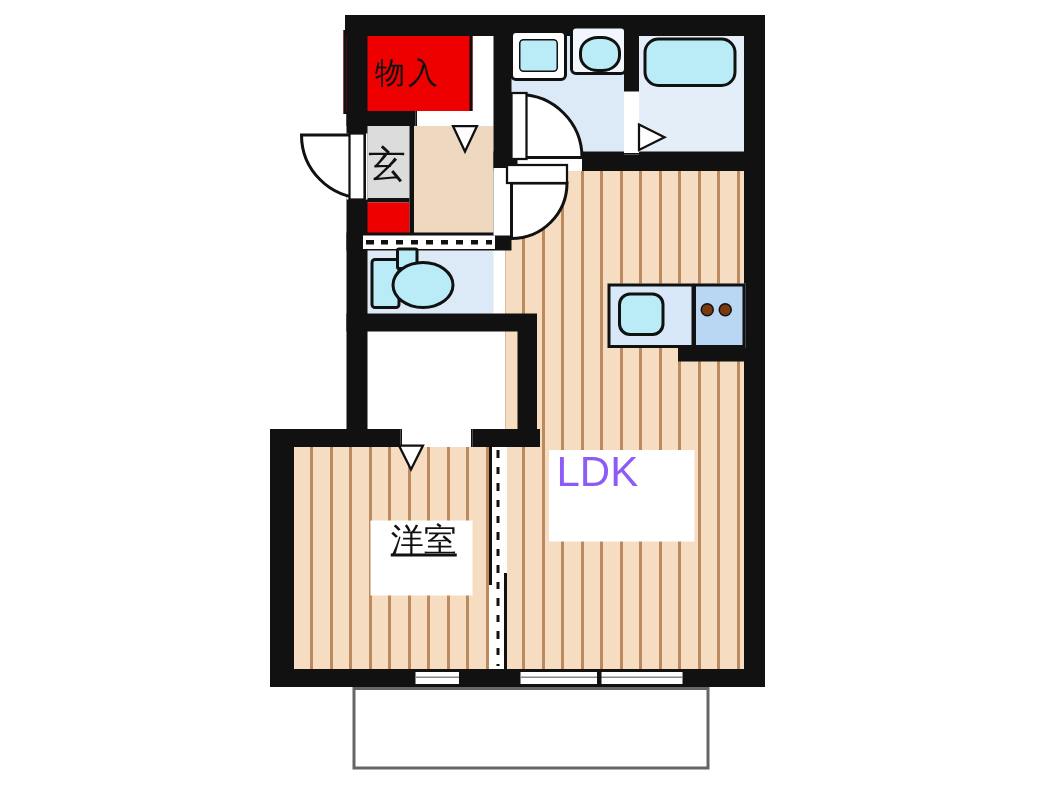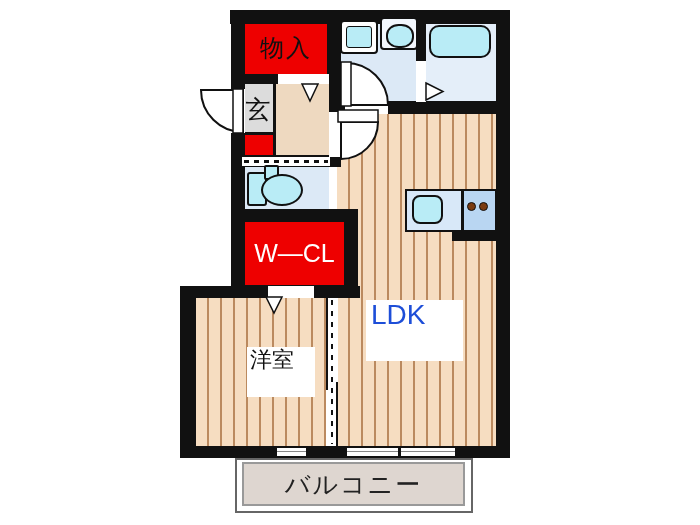--- a/index.html
+++ b/index.html
@@ -24,25 +24,22 @@
   <div class="abs wood" style="left:337px;top:114px;width:159px;height:332px;"></div>
   <div class="abs wood" style="left:196px;top:298px;width:130px;height:148px;"></div>
   <div class="abs" style="left:273px;top:84px;width:56px;height:72px;background:#eed9c0;"></div>
   <div class="abs" style="left:243px;top:84px;width:30px;height:49px;background:#dcdcdc;"></div>
   <div class="abs" style="left:243px;top:132px;width:30px;height:3px;background:#111;"></div>
   <div class="abs" style="left:243px;top:135px;width:30px;height:21px;background:#ee0000;"></div>
   <div class="abs wet" style="left:243px;top:167px;width:86px;height:42px;"></div>
   <div class="abs wet" style="left:337px;top:24px;width:79px;height:77px;"></div>
   <div class="abs" style="left:426px;top:24px;width:70px;height:77px;background:#e4eef9;"></div>
 
-  <div class="abs redbox lbl" style="left:243px;top:20px;width:86px;height:56px;font-size:24px;letter-spacing:2px;">
+  <div class="abs redbox lbl" style="left:229px;top:20px;width:86px;height:56px;font-size:20px;letter-spacing:2px;">
     <span>物入</span>
-  </div>
-  <div class="abs redbox lbl" style="left:243px;top:220px;width:103px;height:67px;font-size:25px;color:#ffffff;">
-    <span>W—CL</span>
   </div>
 
   <div class="wall" style="left:230px;top:10px;width:280px;height:14px;"></div>
   <div class="wall" style="left:496px;top:10px;width:14px;height:448px;"></div>
   <div class="wall" style="left:231px;top:10px;width:14px;height:288px;"></div>
   <div class="wall" style="left:180px;top:286px;width:16px;height:172px;"></div>
   <div class="wall" style="left:180px;top:446px;width:330px;height:12px;"></div>
   <div class="wall" style="left:231px;top:74px;width:110px;height:10px;"></div>
   <div class="wall" style="left:329px;top:101px;width:181px;height:13px;"></div>
   <div class="wall" style="left:416px;top:10px;width:10px;height:91px;"></div>
@@ -75,23 +72,20 @@
 
   <div class="open" style="left:277px;top:448px;width:29px;height:8px;">
     <div style="position:absolute;left:0;top:3px;width:100%;height:1px;background:#888;"></div>
   </div>
   <div class="open" style="left:347px;top:448px;width:108px;height:8px;">
     <div style="position:absolute;left:0;top:3px;width:100%;height:1px;background:#888;"></div>
   </div>
   <div class="abs" style="left:398px;top:447px;width:3px;height:10px;background:#111;"></div>
 
   <div class="abs" style="left:235px;top:458px;width:238px;height:55px;background:#fff;border:2px solid #666;"></div>
-  <div class="abs lbl" style="left:242px;top:462px;width:223px;height:44px;background:#ded6d0;border:2px solid #999;font-size:25px;letter-spacing:2px;color:#222;">
-    <span>バルコニー</span>
-  </div>
 
   <div class="abs cyan" style="left:429px;top:25px;width:62px;height:33px;border-radius:10px;"></div>
   <div class="abs" style="left:340px;top:20px;width:38px;height:34px;background:#fff;border:2px solid #111;border-radius:4px;"></div>
   <div class="abs cyan" style="left:346px;top:26px;width:26px;height:22px;border-radius:3px;border-width:1px;"></div>
   <div class="abs" style="left:380px;top:17px;width:38px;height:33px;background:#f2f7fd;border:2px solid #111;border-radius:4px;"></div>
   <div class="abs cyan" style="left:386px;top:24px;width:28px;height:24px;border-radius:45%;"></div>
   <div class="abs cyan" style="left:247px;top:172px;width:20px;height:34px;border-radius:3px;"></div>
   <div class="abs cyan" style="left:264px;top:165px;width:15px;height:15px;border-radius:2px;"></div>
   <div class="abs cyan" style="left:261px;top:174px;width:42px;height:32px;border-radius:50%;"></div>
   <div class="abs" style="left:405px;top:189px;width:58px;height:43px;background:#d8e8f8;border:2px solid #111;"></div>
@@ -109,21 +103,21 @@
     <rect x="338" y="110" width="40" height="12" fill="#ffffff" stroke="#111" stroke-width="1.5"></rect>
     <polygon points="426,83 443,91.5 426,100" fill="#ffffff" stroke="#111" stroke-width="1.5"></polygon>
     <polygon points="302,84 318,84 310,101" fill="#ffffff" stroke="#111" stroke-width="1.5"></polygon>
     <polygon points="266,297 282,297 274,313" fill="#ffffff" stroke="#111" stroke-width="1.5"></polygon>
   </svg>
 
   <div class="abs lbl" style="left:244px;top:92px;width:28px;height:34px;font-size:25px;">
     <span>玄</span>
   </div>
 
-  <div class="abs" style="left:247px;top:347px;width:68px;height:50px;background:#ffffff;color:#111;font-size:22px;line-height:25px;text-align:left;padding-left:3px;">
+  <div class="abs" style="left:247px;top:347px;width:68px;height:50px;background:#ffffff;color:#111;font-size:22px;line-height:25px;text-align:center;padding-left:3px;text-decoration:underline;">
     <div><span>洋室</span></div>
   </div>
 
-  <div class="abs" style="left:366px;top:300px;width:97px;height:61px;background:#ffffff;color:#1d4ed8;font-size:28px;line-height:30px;text-align:left;padding-left:5px;">
+  <div class="abs" style="left:366px;top:300px;width:97px;height:61px;background:#ffffff;color:#8b5cf6;font-size:28px;line-height:30px;text-align:left;padding-left:5px;">
     <div><span>LDK</span></div>
   </div>
 
 </div>
 
 </body></html>

